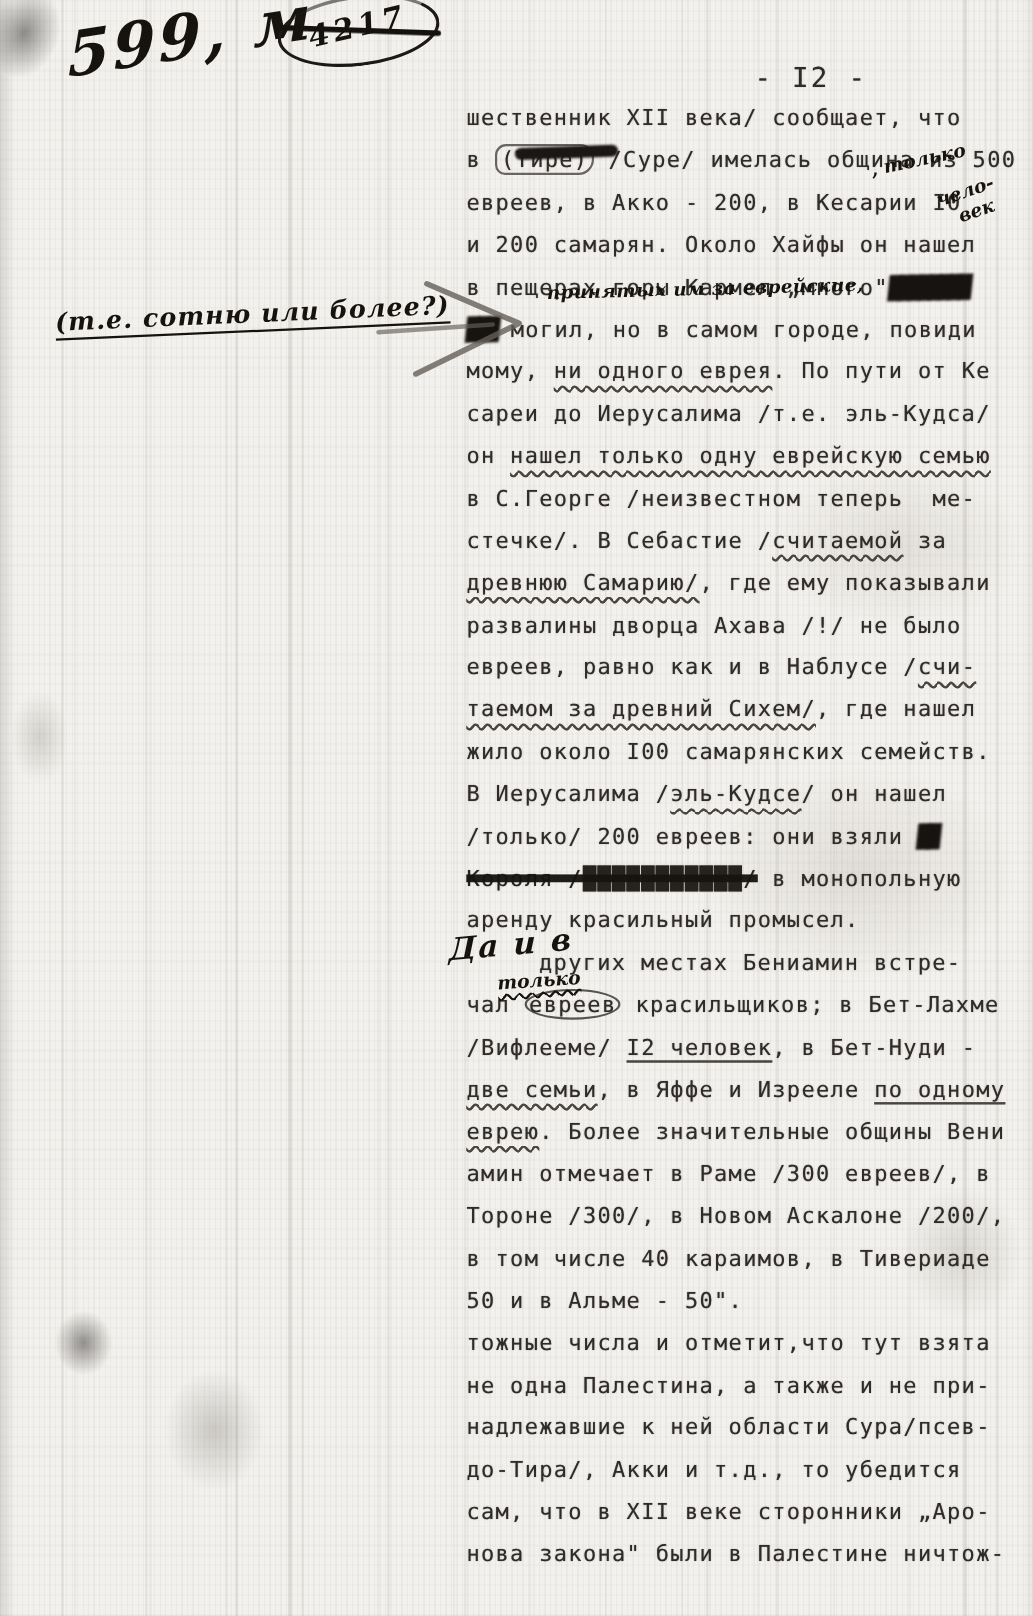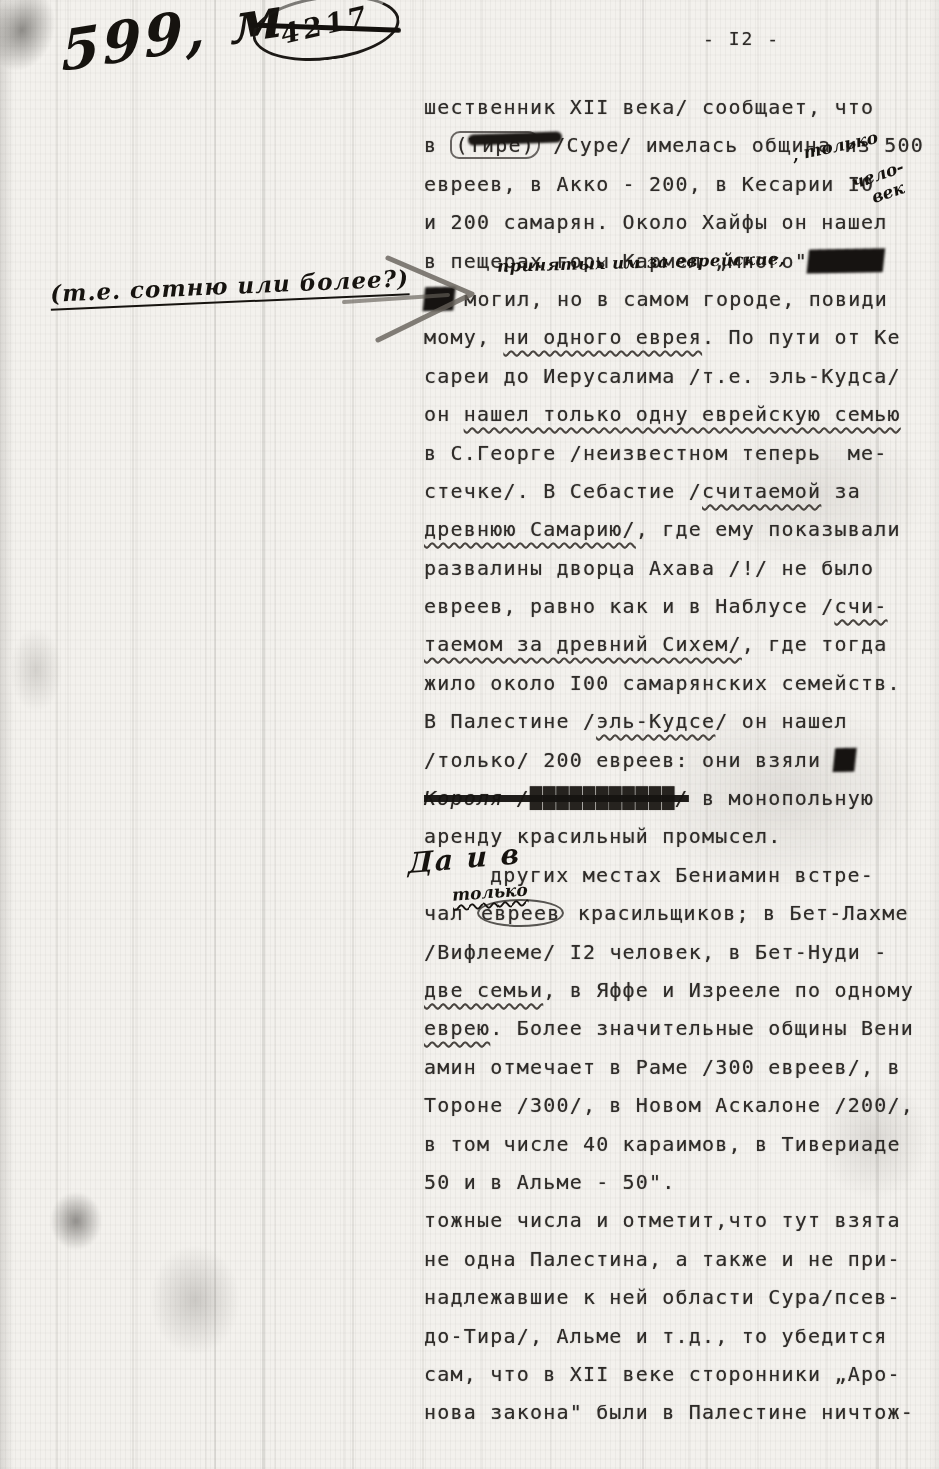--- a/index.html
+++ b/index.html
@@ -14,31 +14,31 @@
       repeating-linear-gradient(0deg, rgba(120,115,108,.03) 0 2px, rgba(0,0,0,0) 2px 9px);
     font-family:"DejaVu Sans Mono", monospace;
   }
   .vl{position:absolute; top:0; height:100%; pointer-events:none;}
   .text-col{position:absolute; left:424px; top:88px; width:582px;}
   .line{
     height:38.4px; line-height:38.4px; font-size:20px; letter-spacing:1.2px;
     color:#2e2b28; white-space:pre; text-shadow:0 0 1.1px rgba(46,43,40,.55);
   }
   .ind1{padding-left:52px;} .ind2{padding-left:66px;}
-  .u{text-decoration-thickness:2px; text-underline-offset:5px; text-decoration-color:#4a4540;}
+  .u{text-decoration:underline; text-decoration-thickness:2px; text-underline-offset:5px; text-decoration-color:#4a4540;}
   .uw{text-decoration:underline; text-decoration-style:wavy; text-decoration-thickness:1.5px; text-underline-offset:6px; text-decoration-color:#4a4540;}
-  .xs{text-decoration:line-through; text-decoration-thickness:7px; text-decoration-color:rgba(20,18,16,.9); filter:blur(.4px); color:#26231f;font-style:italic;}
+  .xs{text-decoration:line-through; text-decoration-thickness:7px; text-decoration-color:rgba(20,18,16,.9); filter:blur(.4px); color:#26231f;}
   .blob{display:inline-block; letter-spacing:-3px; color:#161311; filter:blur(.8px); transform:skewX(-7deg) rotate(-1deg);}
   .boxed{border:2px solid rgba(45,42,38,.7); border-radius:10px 12px 14px 9px; padding:0 3px;text-align:center;}
   .oval{border:2px solid rgba(35,32,28,.75); border-radius:50%; padding:0 2px;}
   .hw{
     position:absolute; font-family:"DejaVu Serif", serif; font-style:italic; font-weight:bold;
     color:#16130f; white-space:nowrap;
   }
-  #pagenum{position:absolute; left:686px; top:28px; font-size:18px; letter-spacing:2px; color:#2e2b28; text-shadow:0 0 1px rgba(46,43,40,.5);margin-left:17px;}
+  #pagenum{position:absolute; left:686px; top:56px; font-size:25px; letter-spacing:2px; color:#2e2b28; text-shadow:0 0 1px rgba(46,43,40,.5);}
   #hw599{left:60px; top:0px; font-size:56px; transform:rotate(-9deg) skewX(-8deg); letter-spacing:3px;}
   #hw4217{left:252px; top:-4px; width:142px; height:58px; border:3px solid #1c1916; border-radius:50%;
     border-top-color:rgba(28,25,22,.55); transform:rotate(-7deg);}
   #hw4217 .num{display:block; text-align:center; font-family:"DejaVu Serif",serif; font-style:italic; font-weight:bold;
     font-size:27px; line-height:52px; color:#16130f; transform:rotate(-6deg); letter-spacing:4px;}
   #hw4217 .strike-diag{position:absolute; left:-6px; top:26px; width:152px; height:5px; background:#14110e;
     transform:rotate(9deg); border-radius:3px; filter:blur(.4px);}
   #hwnote{left:50px; top:272px; font-size:23px; transform:rotate(-2.5deg);
     text-decoration:underline; text-decoration-thickness:2px; text-underline-offset:7px; letter-spacing:1px;}
   #arrow{position:absolute; left:330px; top:238px;}
@@ -88,39 +88,39 @@
       <div class="line"><span>в пещерах горы Кармел „много"</span><span class="blob">████████</span></div>
       <div class="line"><span class="blob">███</span><span> могил, но в самом городе, повиди</span></div>
       <div class="line"><span>мому, </span><span class="uw">ни одного еврея</span><span>. По пути от Ке</span></div>
       <div class="line"><span>сареи до Иерусалима /т.е. эль-Кудса/</span></div>
       <div class="line"><span>он </span><span class="uw">нашел только одну еврейскую семью</span></div>
       <div class="line"><span>в С.Георге /неизвестном теперь  ме-</span></div>
       <div class="line"><span>стечке/. В Себастие /</span><span class="uw">считаемой</span><span> за</span></div>
       <div class="line"><span class="uw">древнюю Самарию/</span><span>, где ему показывали</span></div>
       <div class="line"><span>развалины дворца Ахава /!/ не было</span></div>
       <div class="line"><span>евреев, равно как и в Наблусе /</span><span class="uw">счи-</span></div>
-      <div class="line"><span class="uw">таемом за древний Сихем/</span><span>, где тогда</span></div>
+      <div class="line"><span class="uw">таемом за древний Сихем/</span><span>, где нашел</span></div>
       <div class="line"><span>жило около I00 самарянских семейств.</span></div>
-      <div class="line"><span>В Палестине /</span><span class="uw">эль-Кудсе</span><span>/ он нашел</span></div>
+      <div class="line"><span>В Иерусалима /</span><span class="uw">эль-Кудсе</span><span>/ он нашел</span></div>
       <div class="line"><span>/только/ 200 евреев: они взяли </span><span class="blob">██</span></div>
       <div class="line"><span class="xs">Короля /███████████/</span><span> в монопольную</span></div>
       <div class="line"><span>аренду красильный промысел.</span></div>
       <div class="line ind2"><span>других местах Бениамин встре-</span></div>
       <div class="line"><span>чал </span><span class="oval">евреев</span><span> красильщиков; в Бет-Лахме</span></div>
       <div class="line"><span>/Вифлееме/ </span><span class="u">I2 человек</span><span>, в Бет-Нуди -</span></div>
       <div class="line"><span class="uw">две семьи</span><span>, в Яффе и Изрееле </span><span class="u">по одному</span></div>
       <div class="line"><span class="uw">еврею</span><span>. Более значительные общины Вени</span></div>
       <div class="line"><span>амин отмечает в Раме /300 евреев/, в</span></div>
       <div class="line"><span>Тороне /300/, в Новом Аскалоне /200/,</span></div>
       <div class="line"><span>в том числе 40 караимов, в Тивериаде</span></div>
       <div class="line"><span>50 и в Альме - 50".</span></div>
       <div class="line"><span>тожные числа и отметит,что тут взята</span></div>
       <div class="line"><span>не одна Палестина, а также и не при-</span></div>
       <div class="line"><span>надлежавшие к ней области Сура/псев-</span></div>
-      <div class="line"><span>до-Тира/, Альме и т.д., то убедится</span></div>
+      <div class="line"><span>до-Тира/, Акки и т.д., то убедится</span></div>
       <div class="line"><span>сам, что в XII веке сторонники „Аро-</span></div>
       <div class="line"><span>нова закона" были в Палестине ничтож-</span></div>
     </div>
 
   <div class="hw" id="hw599">599, м</div>
 
   <div class="hw" id="hw4217">
     <span class="num">4217</span>
     <span class="strike-diag"></span>
   </div>

